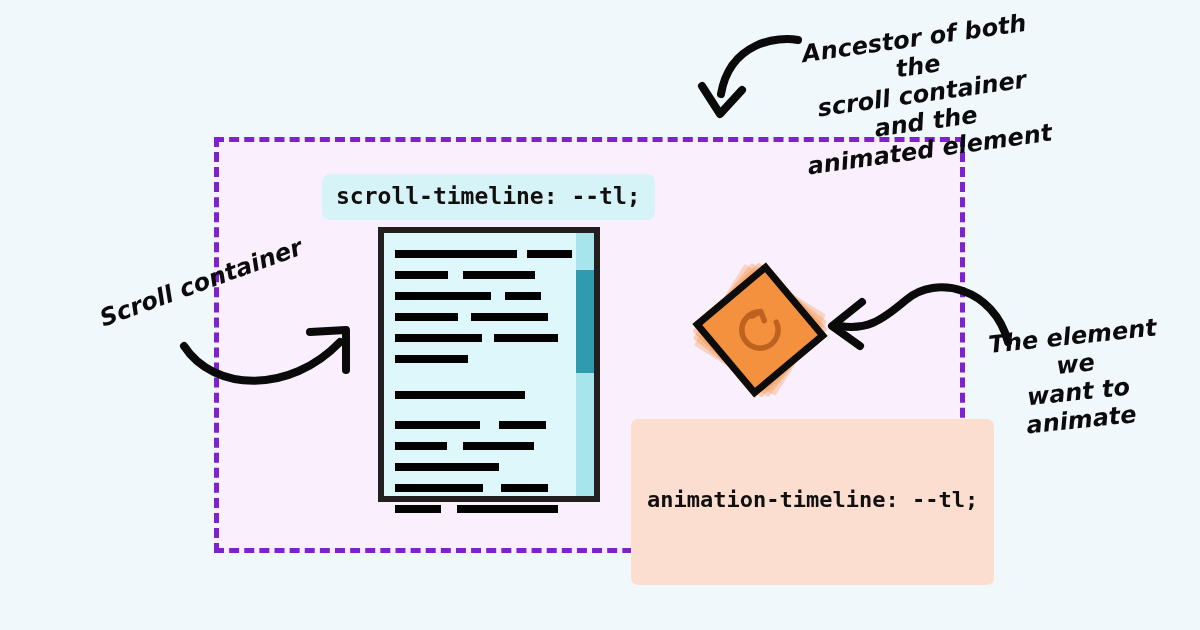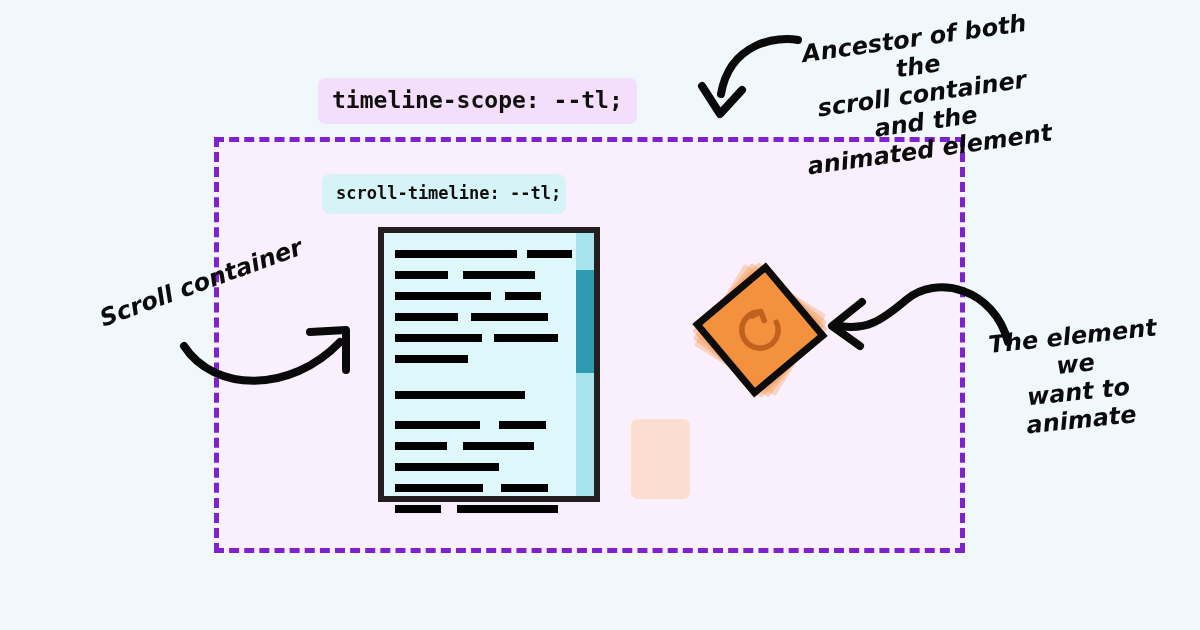--- a/index.html
+++ b/index.html
@@ -45,22 +45,22 @@
   .badge-timeline-scope {
     left: 318px;
     top: 78px;
     padding: 9px 14px 11px 14px;
     font-size: 23px;
     background: #f3dffb;
   }
   .badge-scroll-timeline {
     left: 322px;
     top: 174px;
-    padding: 9px 5px 11px 14px;
-    font-size: 17px;
+    padding: 9px 14px 11px 14px;
+    font-size: 23px;
     background: #d6f4f7;
     border-radius: 8px;
   }
   .badge-animation {
     left: 631px;
     top: 419px;
     padding: 10px 16px 13px 16px;
     font-size: 22px;
     line-height: 1.30;
     background: #fcded0;
@@ -188,21 +188,20 @@
   .arrow-right   { left: 818px; top: 272px; }
   .arrow-scroll  { left: 180px; top: 326px; }
 </style>
 </head>
 <body>
 
 <div id="stage">
 
   <div class="ancestor-box"></div>
 
-  <div class="code-badge badge-timeline-scope">timeline-scope: --tl;</div>
 
   <div class="code-badge badge-scroll-timeline">scroll-timeline: --tl;</div>
 
   <div class="doc">
     <div class="doc-body" id="doc-body">
         <div class="doc-line" style="left: 11px; top: 17px; width: 122px;"></div>
         <div class="doc-line" style="left: 143px; top: 17px; width: 45px;"></div>
         <div class="doc-line" style="left: 11px; top: 38px; width: 53px;"></div>
         <div class="doc-line" style="left: 79px; top: 38px; width: 72px;"></div>
         <div class="doc-line" style="left: 11px; top: 59px; width: 96px;"></div>
@@ -234,20 +233,21 @@
     <div class="ghost ghost-c"></div>
     <div class="anim-square">
       <svg class="spin-icon" viewBox="0 0 48 48">
         <path d="M24 9 A15 15 0 1 0 37.5 17.5" fill="none" stroke="#c0621f" stroke-width="4.6" stroke-linecap="round"></path>
         <path d="M17.5 12.5 L24.6 8.6 L27.5 16.2" fill="none" stroke="#c0621f" stroke-width="4.6" stroke-linecap="round" stroke-linejoin="round"></path>
       </svg>
     </div>
   </div>
 
   <div class="code-badge badge-animation">
+    <div>animation-timeline: --tl;</div>
   </div>
 
   <div class="note note-ancestor">Ancestor of both the
 scroll container and the
 animated element</div>
 
   <div class="note note-element">The element we
 want to animate</div>
 
   <div class="note note-scroll">Scroll container</div>

